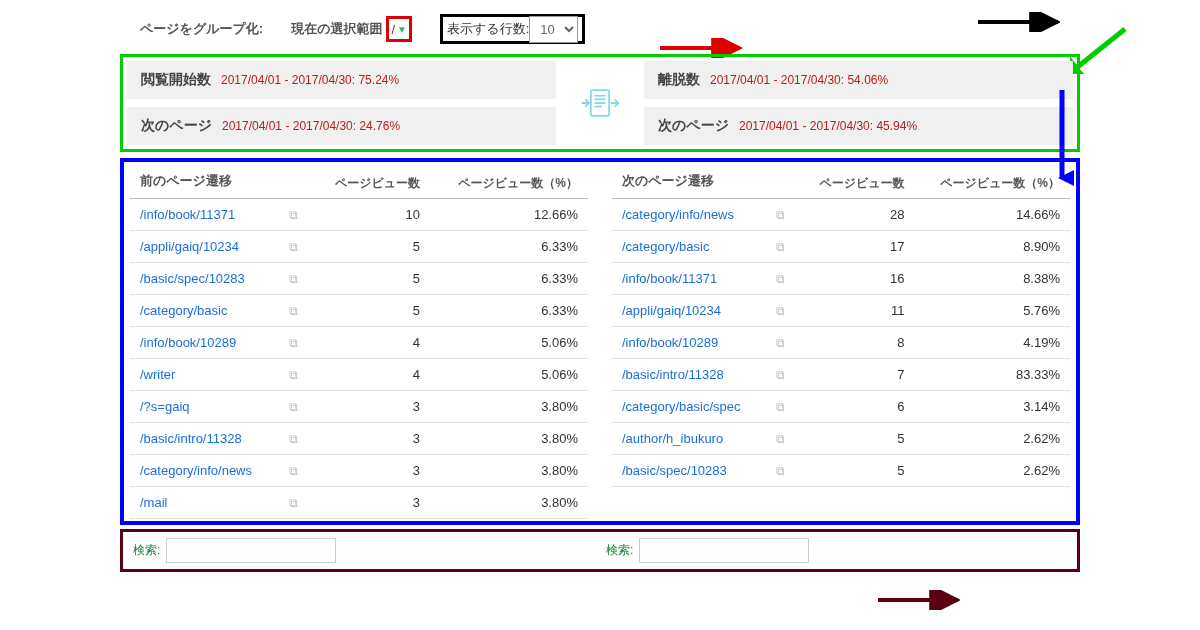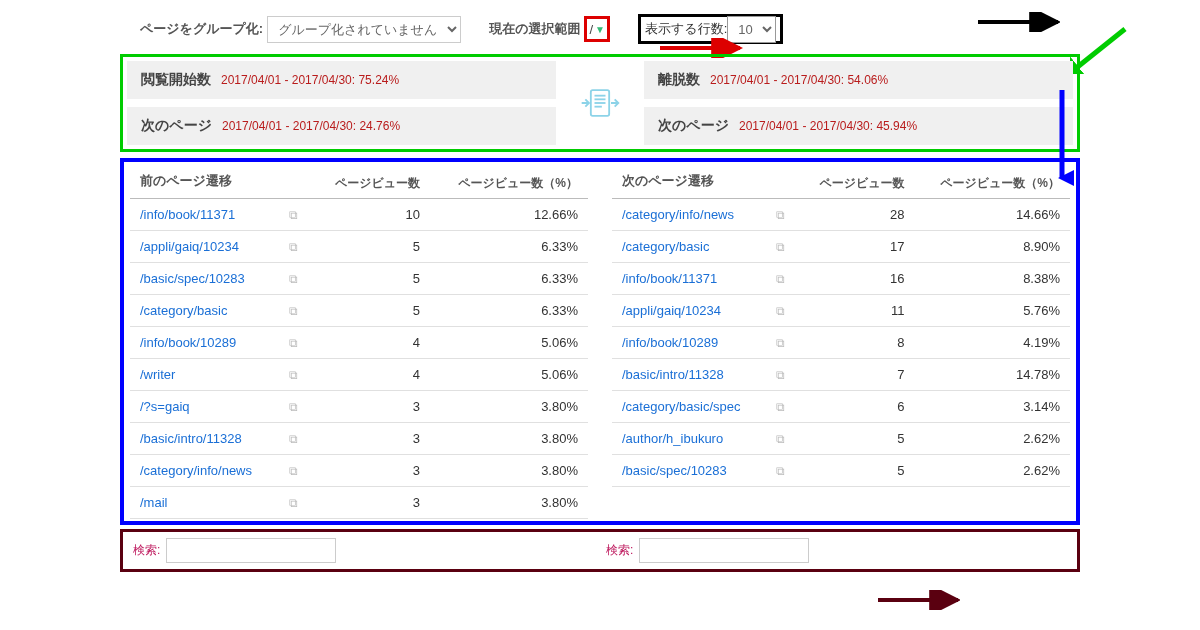--- a/index.html
+++ b/index.html
@@ -103,30 +103,27 @@
     display: grid;
     grid-template-columns: 1fr 1fr;
     padding: 6px 4px;
     margin-top:4px;
     gap:0;
   }
   .search-cell { display:flex; align-items:center; gap:6px; padding-left:6px;}
   .search-cell input {
     border:1px solid #ccc; padding:4px; width:170px; font-size:13px;
   }
-  .search-cell .slabel { color:#be185d; font-size:12px; }
+  .search-cell .slabel { color:#15803d; font-size:12px; }
 </style>
 </head>
 <body>
 
 <div class="top-controls">
   <span class="lbl">ページをグループ化:</span>
-  <select>
-    <option>グループ化されていません</option>
-  </select>
   <span style="width:20px"></span>
   <span class="lbl">現在の選択範囲</span>
   <span class="sel-range-box">
     <span>/</span>
     <span class="caret">▼</span>
   </span>
   <span class="rows-box">
     <span>表示する行数:</span>
     <select>
       <option>10</option>
@@ -325,21 +322,21 @@
           <tr>
             <td class="link"><a href="#">/info/book/10289</a></td>
             <td><span class="ext-icon">⧉</span></td>
             <td class="num">8</td>
             <td class="num">4.19%</td>
           </tr>
           <tr>
             <td class="link"><a href="#">/basic/intro/11328</a></td>
             <td><span class="ext-icon">⧉</span></td>
             <td class="num">7</td>
-            <td class="num">14.78%</td>
+            <td class="num">83.33%</td>
           </tr>
           <tr>
             <td class="link"><a href="#">/category/basic/spec</a></td>
             <td><span class="ext-icon">⧉</span></td>
             <td class="num">6</td>
             <td class="num">3.14%</td>
           </tr>
           <tr>
             <td class="link"><a href="#">/author/h_ibukuro</a></td>
             <td><span class="ext-icon">⧉</span></td>

